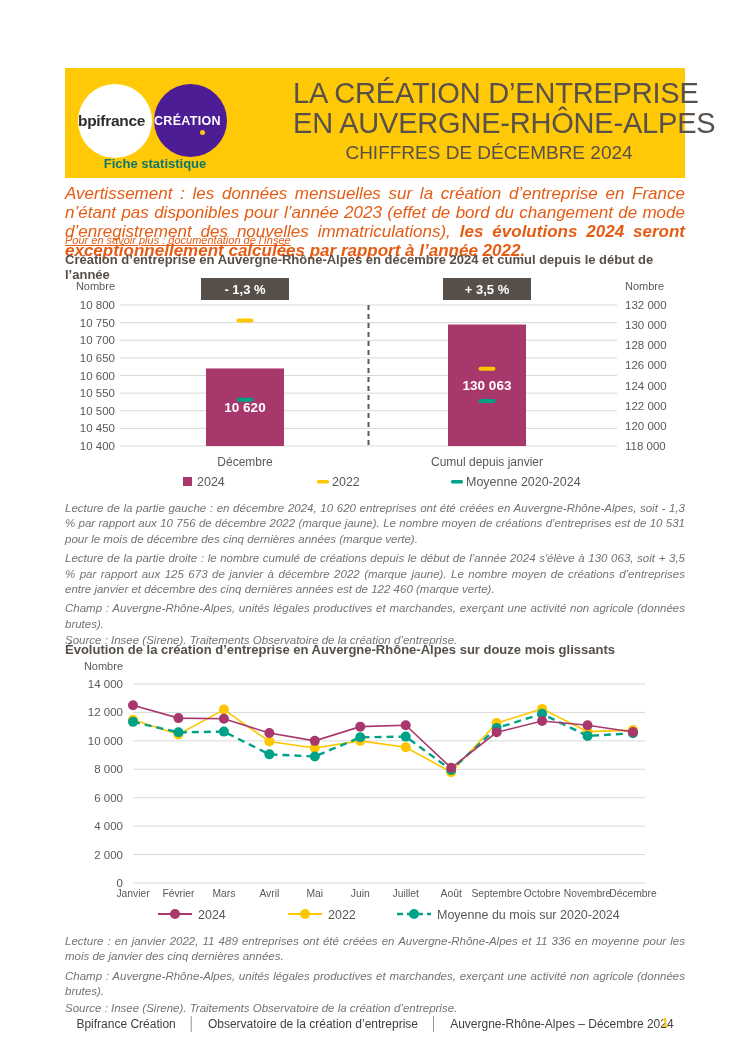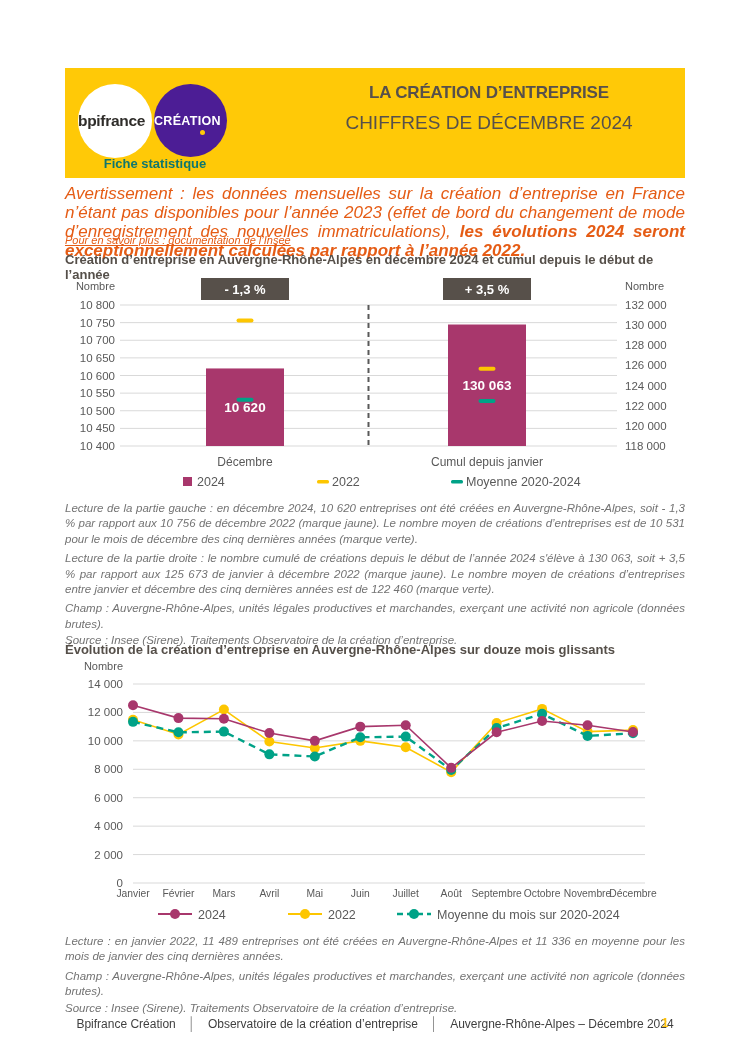--- a/index.html
+++ b/index.html
@@ -11,21 +11,21 @@
   
   #banner{left:65px;top:68px;width:620px;height:110px;background:#ffc907;}
   .logo-circle{position:absolute;border-radius:50%;display:flex;align-items:center;justify-content:flex-start;}
   #logo-bpifrance{left:13px;top:16px;width:74px;height:74px;background:#ffffff;}
   #logo-bpifrance span{font-weight:bold;font-size:15.5px;color:#2f2d2a;letter-spacing:-0.3px;}
   #logo-creation{left:89px;top:16px;width:73px;height:73px;background:#4c1d95;}
   #logo-creation span{font-weight:bold;font-size:12.5px;color:#ffffff;letter-spacing:0.3px;}
   #logo-creation .dot{position:absolute;width:5px;height:5px;border-radius:50%;background:#ffc907;left:46px;top:46px;}
   #banner-tagline{left:0;top:88px;width:180px;text-align:center;font-weight:bold;font-size:13px;color:#0f766e;}
   #banner-titles{left:228px;top:10px;width:392px;text-align:center;color:#57504b;}
-  .title-line{font-size:17px;font-weight:bold;letter-spacing:-0.2px;line-height:30px;white-space:nowrap;}
+  .title-line{font-size:29px;font-weight:normal;letter-spacing:-0.2px;line-height:30px;white-space:nowrap;}
   .subtitle-line{font-size:19px;line-height:29px;white-space:nowrap;}
   
   #warning{left:65px;top:184px;width:620px;font-style:italic;font-size:17px;line-height:19px;color:#e55c15;text-align:justify;}
   #warning b{font-weight:bold;}
   #link-line{left:65px;top:234px;font-style:italic;font-size:11px;color:#e55c15;}
   #link-line a{color:#e55c15;text-decoration:underline;cursor:pointer;}
   .section-title{font-weight:bold;font-size:13px;color:#554f49;}
   #sec1-title{left:65px;top:252px;width:620px;}
   #sec2-title{left:65px;top:642px;width:620px;}
   
@@ -50,20 +50,21 @@
   <div id="logo-bpifrance" class="logo-circle">
     <span>bpifrance</span>
   </div>
   <div id="logo-creation" class="logo-circle">
     <span>CRÉATION</span>
     <span class="dot"></span>
   </div>
   <div id="banner-tagline" class="abs">Fiche statistique</div>
   <div id="banner-titles" class="abs">
     <div class="title-line">LA CRÉATION D’ENTREPRISE</div>
+    <div class="title-line">EN AUVERGNE-RHÔNE-ALPES</div>
     <div class="subtitle-line">CHIFFRES DE DÉCEMBRE 2024</div>
   </div>
 </div>
 
 <div id="warning" class="abs"><span>Avertissement : les données mensuelles sur la création d’entreprise en France n’étant pas disponibles pour l’année 2023 (effet de bord du changement de mode d’enregistrement des nouvelles immatriculations), </span><b>les évolutions 2024 seront exceptionnellement calculées par rapport à l’année 2022.</b></div>
 
 <div id="link-line" class="abs"><a><span>Pour en savoir plus : </span><span>documentation de l’Insee</span></a></div>
 
 <div id="sec1-title" class="abs section-title">Création d’entreprise en Auvergne-Rhône-Alpes en décembre 2024 et cumul depuis le début de l’année</div>
 

